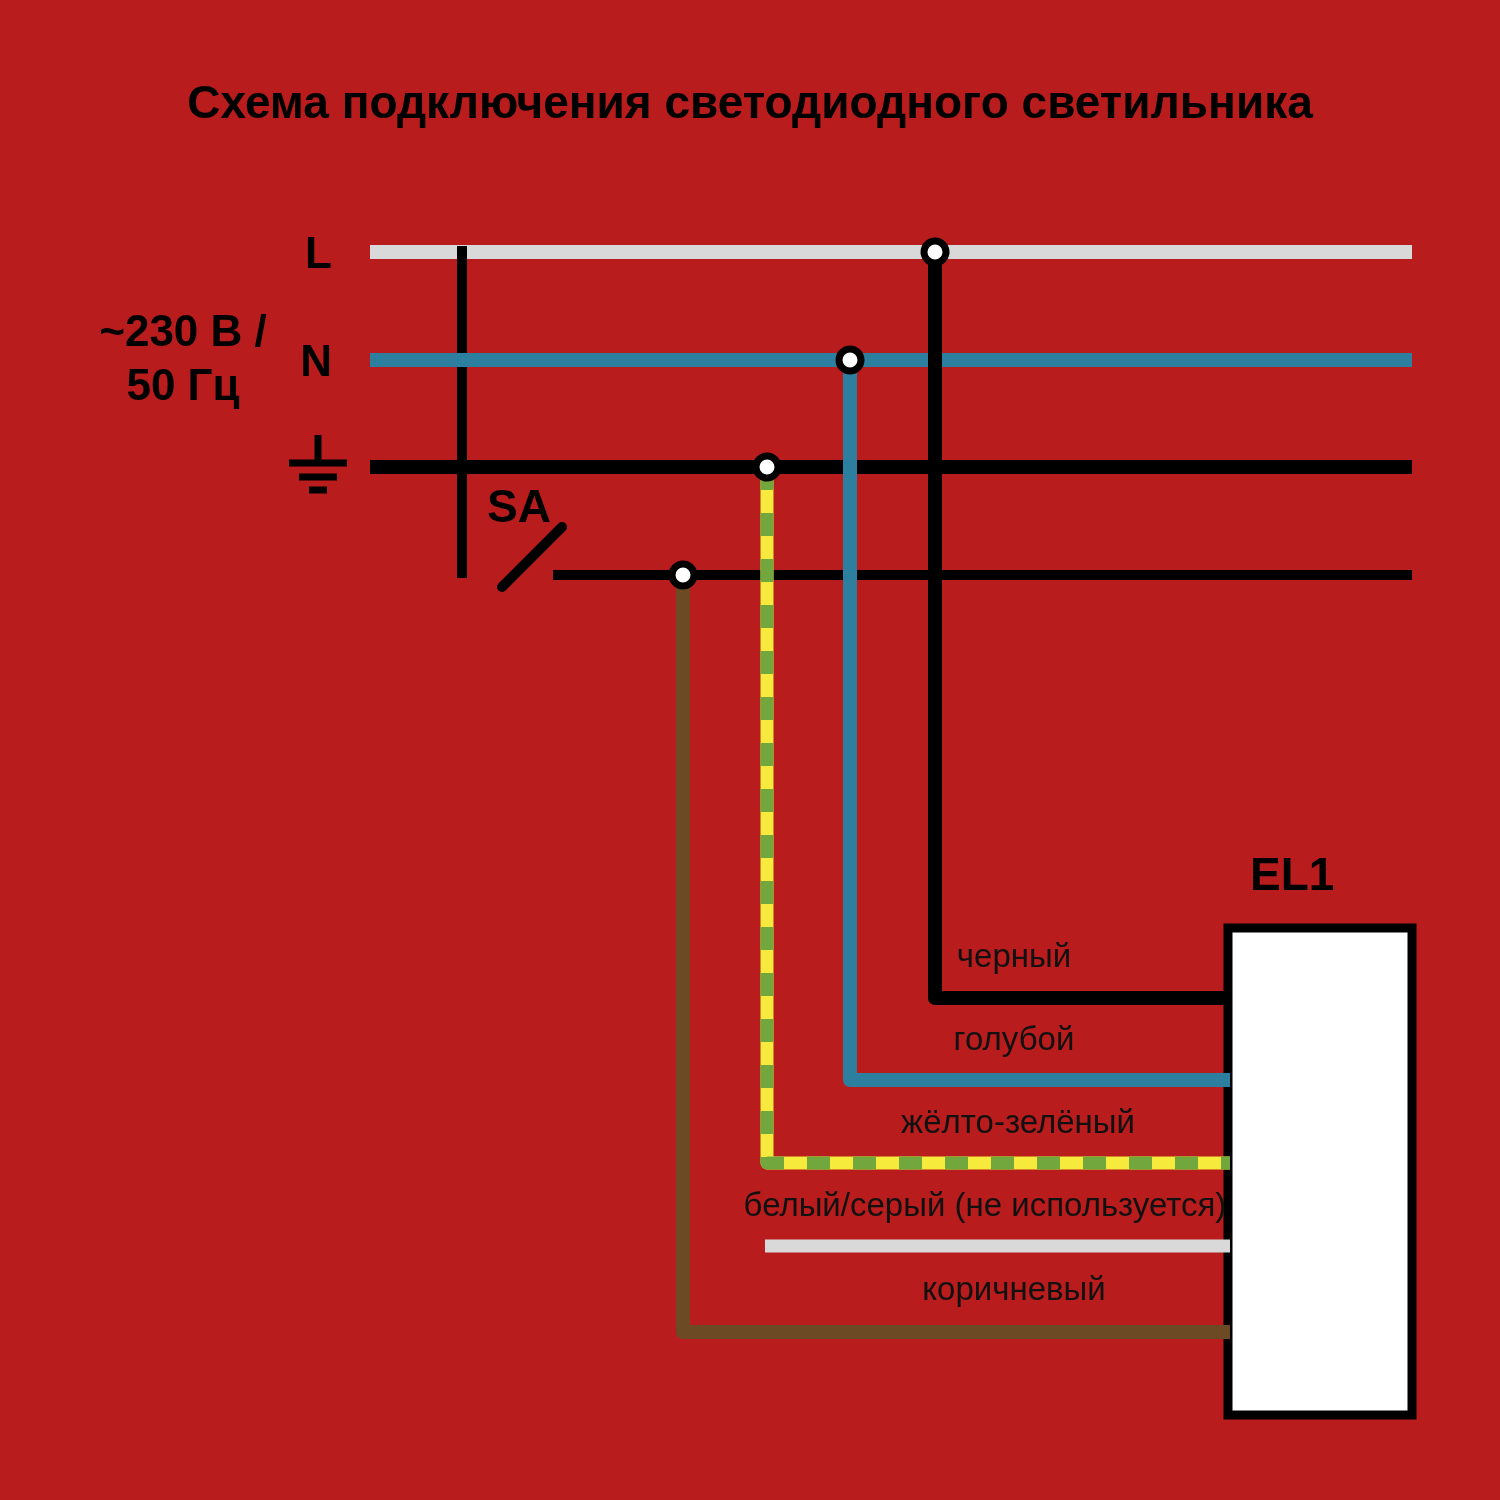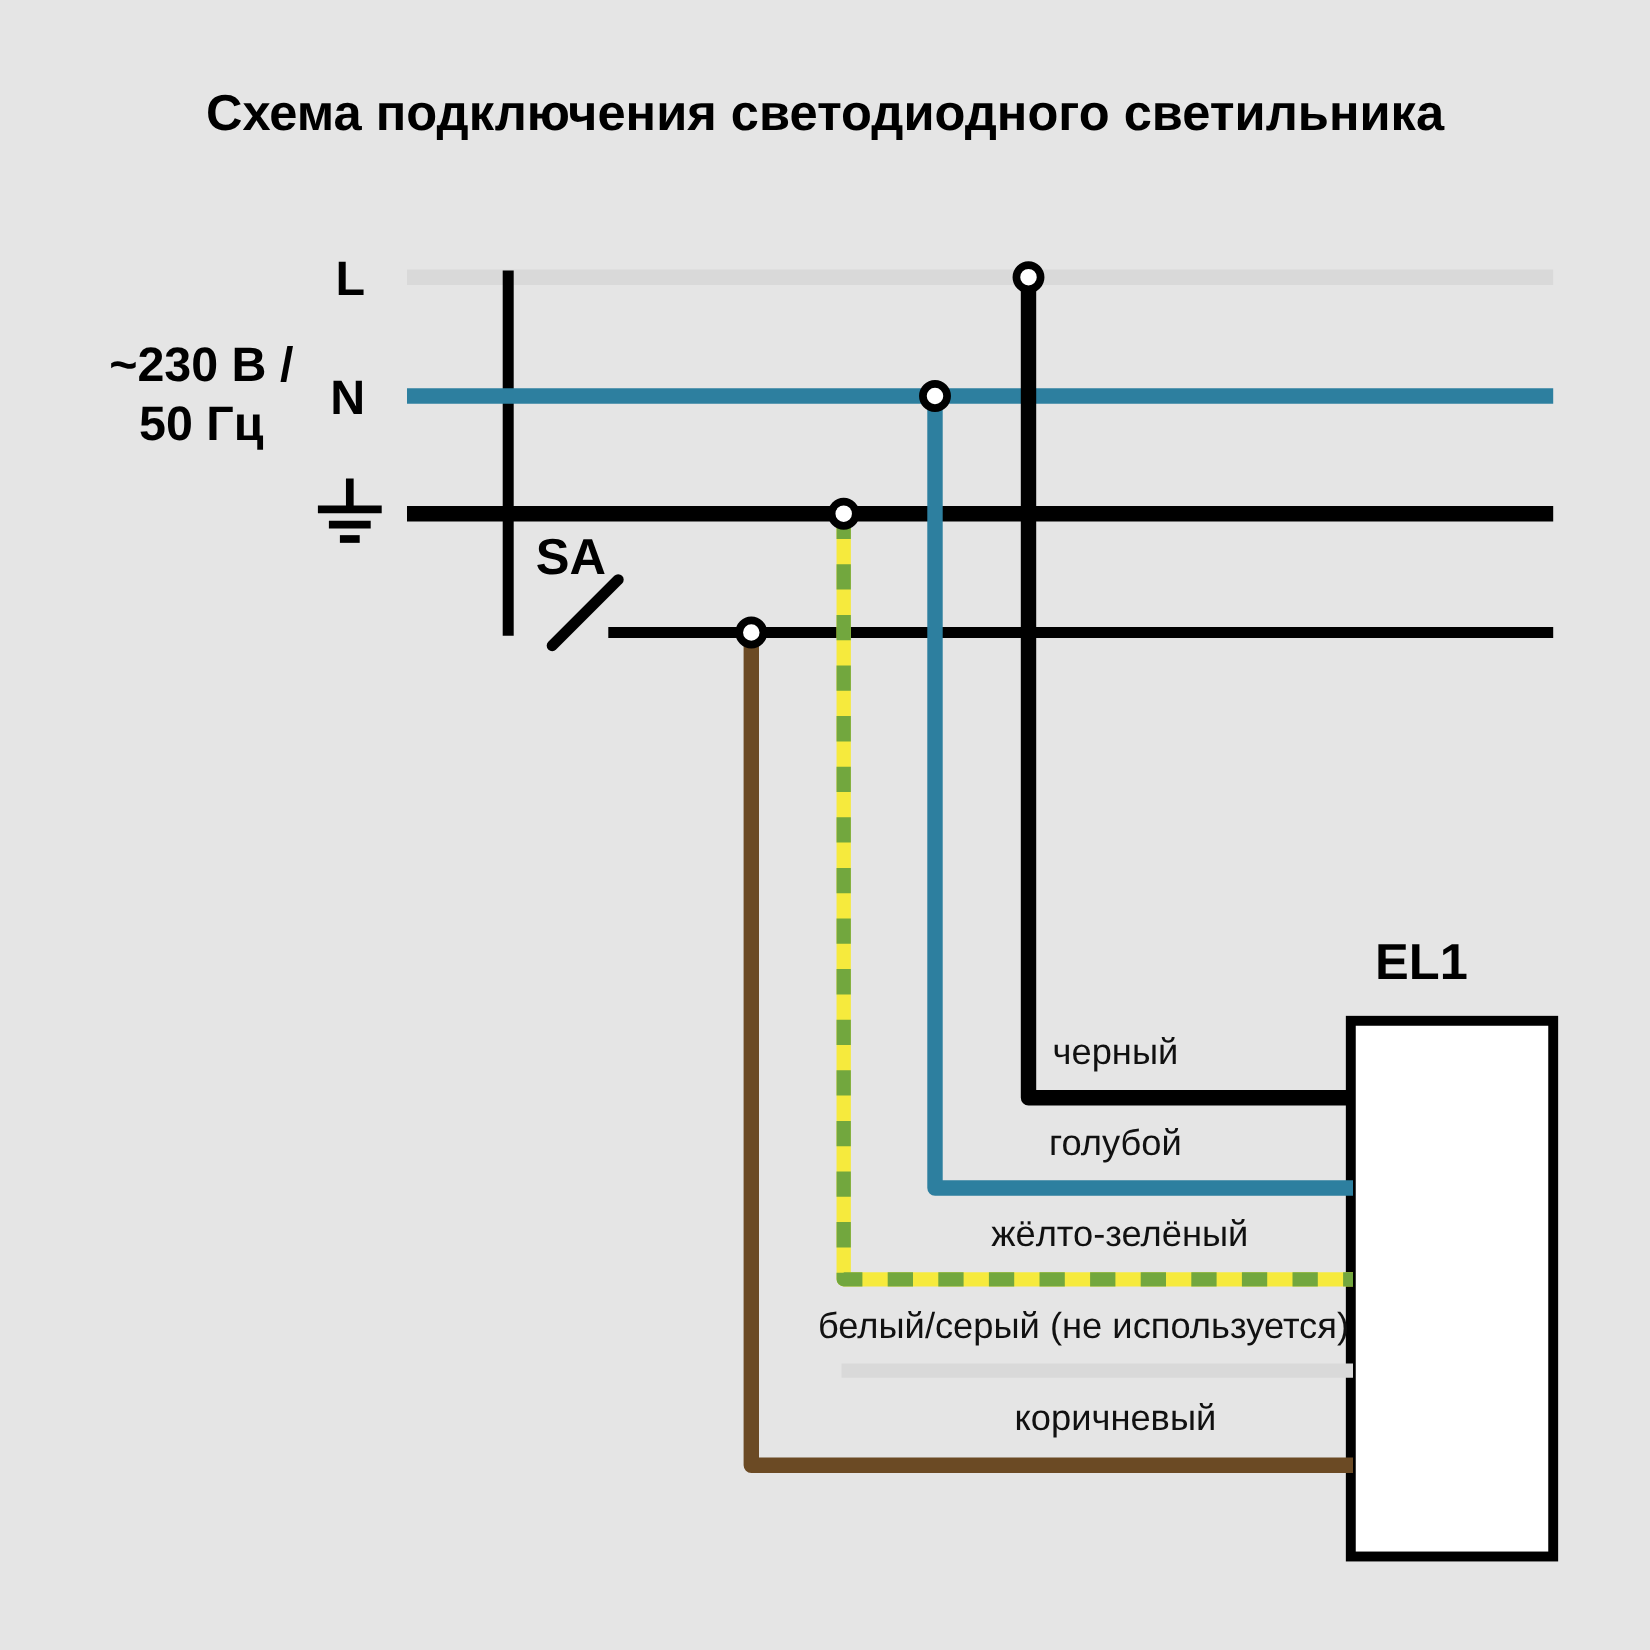--- a/index.html
+++ b/index.html
@@ -4,21 +4,21 @@
 <style>
   html, body {
     margin: 0;
     padding: 0;
     background: #ffffff;
   }
   .page {
     position: relative;
     width: 1500px;
     height: 1500px;
-    background: #e5e5e5;
+    background: #b91c1c;
     font-family: "Liberation Sans", sans-serif;
     overflow: hidden;
   }
   svg { display: block; }
   .title-text {
     font-size: 46px;
     font-weight: bold;
     fill: #000000;
     font-family: "Liberation Sans", sans-serif;
   }

